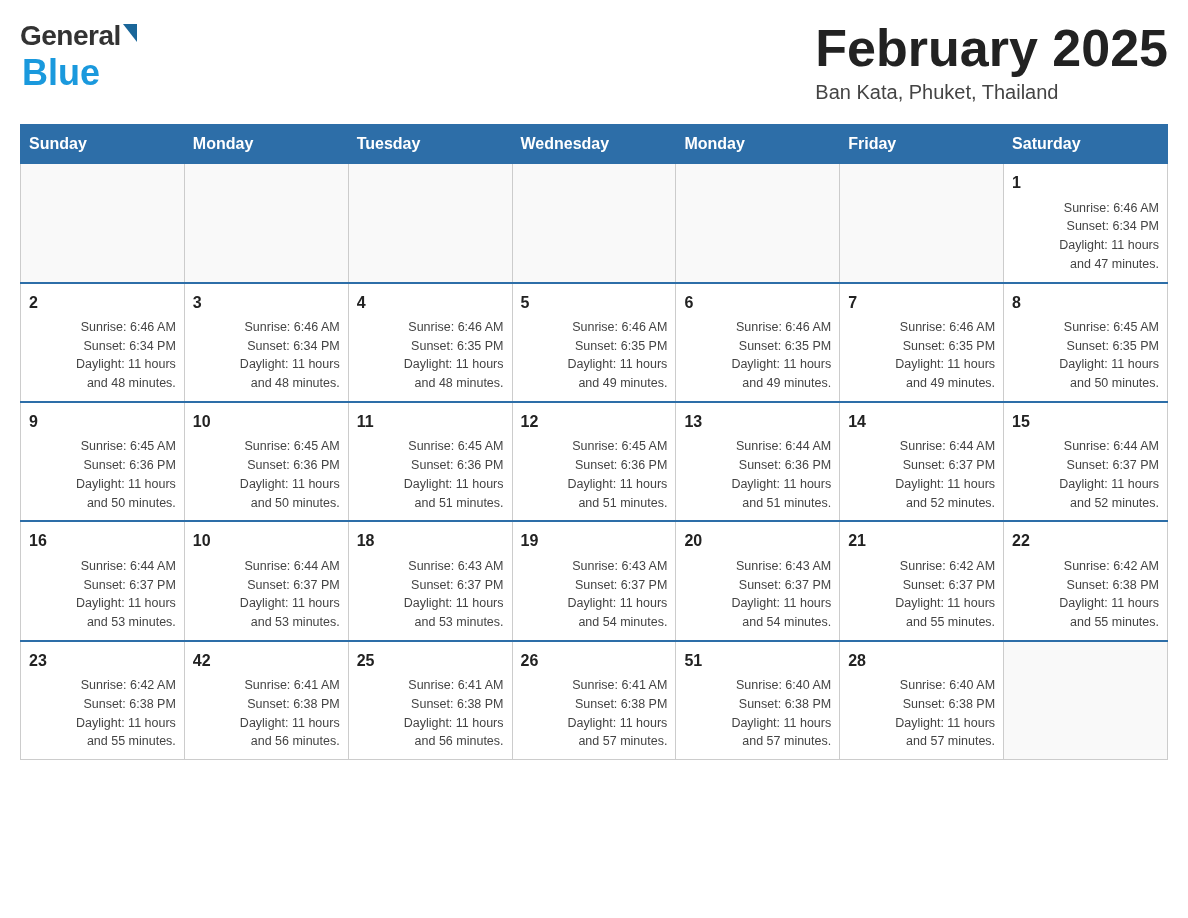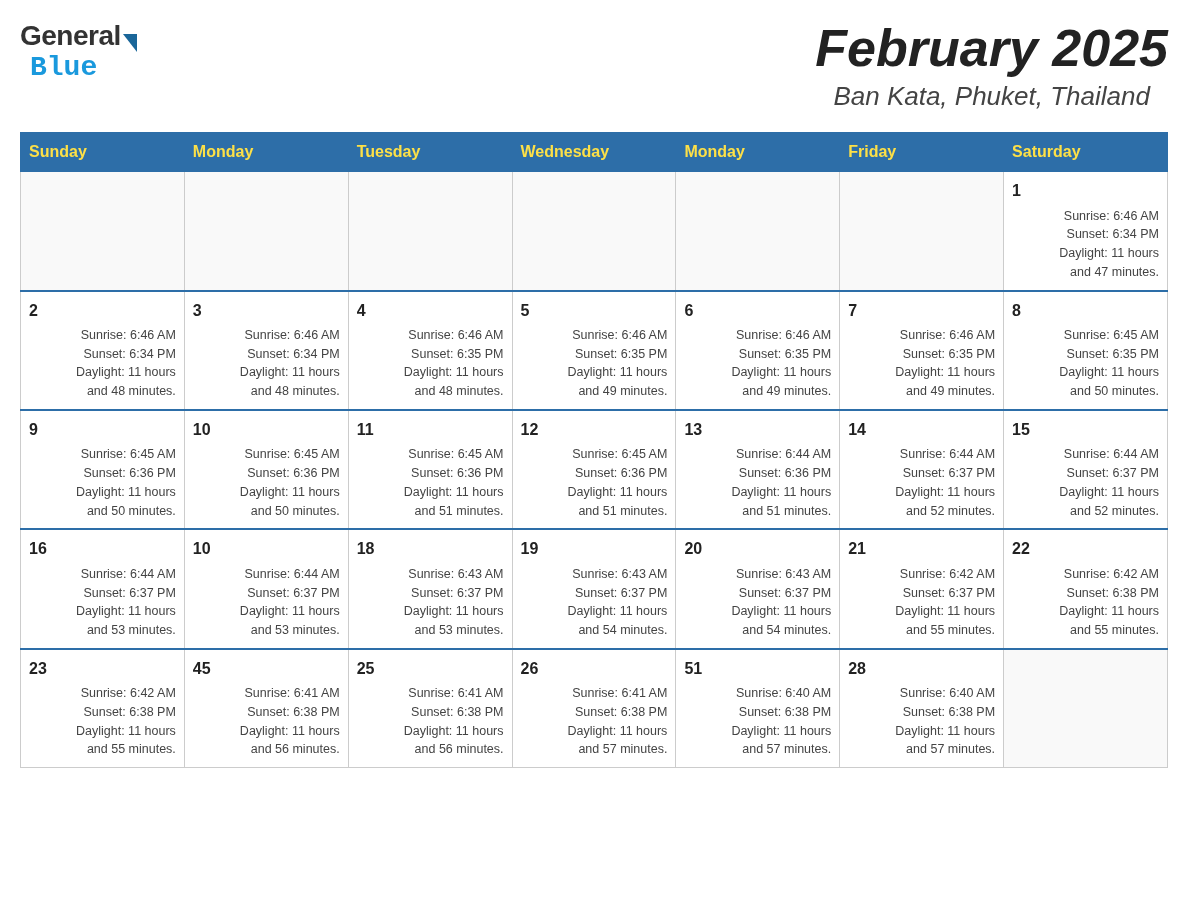--- a/index.html
+++ b/index.html
@@ -17,66 +17,64 @@
       align-items: flex-start;
       margin-bottom: 20px;
     }
     .logo {
       display: flex;
       flex-direction: column;
       align-items: flex-start;
     }
     .logo-top {
       display: flex;
-      align-items: flex-end;
+      align-items: flex-start;
     }
     .logo-general {
       font-size: 28px;
       font-weight: bold;
       color: #333;
       letter-spacing: -0.5px;
     }
     .logo-arrow {
       width: 0;
       height: 0;
       border-left: 14px solid transparent;
       border-right: 0px solid transparent;
       border-top: 18px solid #1a6699;
       margin-left: 2px;
       margin-top: 4px;
     }
     .logo-blue {
-      font-size: 28px;
+      font-size: 36px;
       font-weight: bold;
       color: #1a99dd;
-      margin-left: 10px;
-      font-family: Liberation Mono, monospace;
+      margin-left: 2px;
     }
     .title-area {
-      text-align: center;
-      font-style: italic;
+      text-align: left;
     }
     .month-title {
       font-size: 52px;
       font-weight: bold;
       color: #222;
       line-height: 1.1;
     }
     .location-title {
-      font-size: 26px;
+      font-size: 20px;
       color: #444;
       margin-top: 4px;
     }
     .calendar {
       width: 100%;
       border-collapse: collapse;
     }
     .calendar th {
       background-color: #2d6ea8;
-      color: #fde047;
+      color: #ffffff;
       font-size: 16px;
       font-weight: bold;
       padding: 10px 8px;
       text-align: left;
       border: 1px solid #2d6ea8;
     }
     .calendar td {
       vertical-align: top;
       padding: 8px;
       border: 1px solid #ccc;
@@ -305,21 +303,21 @@
       </tr>
       <tr class="row-divider">
         <td>
           <span class="day-number">23</span>
           <div class="day-info" style="white-space: pre-line;">Sunrise: 6:42 AM
 Sunset: 6:38 PM
 Daylight: 11 hours
 and 55 minutes.</div>
         </td>
         <td>
-          <span class="day-number">45</span>
+          <span class="day-number">42</span>
           <div class="day-info" style="white-space: pre-line;">Sunrise: 6:41 AM
 Sunset: 6:38 PM
 Daylight: 11 hours
 and 56 minutes.</div>
         </td>
         <td>
           <span class="day-number">25</span>
           <div class="day-info" style="white-space: pre-line;">Sunrise: 6:41 AM
 Sunset: 6:38 PM
 Daylight: 11 hours

